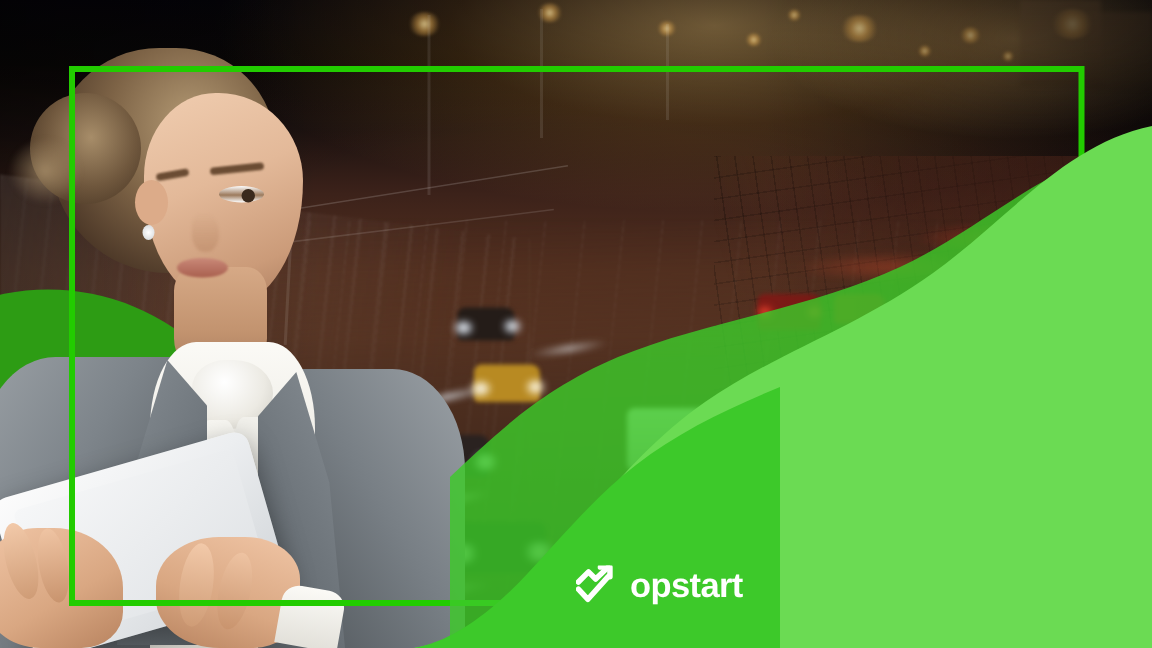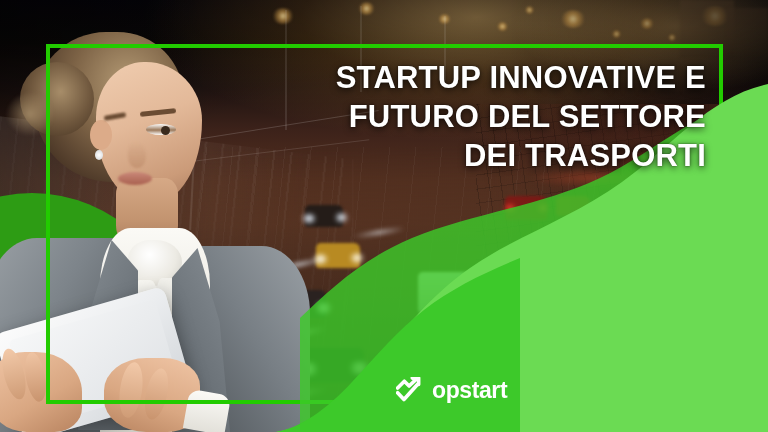--- a/index.html
+++ b/index.html
@@ -157,21 +157,21 @@
     line-height: 39px;
     letter-spacing: .2px;
     text-transform: uppercase;
     text-shadow: 0 2px 7px rgba(0,0,0,.72), 0 0 2px rgba(0,0,0,.55);
   }
   .headline .ln { display: block; white-space: nowrap; }
 
   
   .logo {
     position: absolute;
-    left: 396px;
+    left: 384px;
     top: 377px;
     display: flex;
     align-items: center;
     gap: 9px;
   }
   .logo-mark { width: 27px; height: 26px; display: block; }
   .logo-word {
     color: #ffffff;
     font-family: "Liberation Sans", sans-serif;
     font-weight: bold;
@@ -328,25 +328,20 @@
              C360,260 330,290 300,318 L300,432 L768,432 Z"></path>
 
     <path fill="#6BDB53" d="M768,84 C710,96 672,146 622,182 C572,218 516,236 470,268
              C430,296 404,330 378,360 C356,386 338,404 318,416
              C302,426 288,430 276,432 L768,432 Z"></path>
 
     <path fill="#3DC92A" d="M276,432 C300,428 326,410 352,382 C378,354 398,330 424,310
              C452,288 486,272 520,258 L520,432 Z"></path>
   </svg>
 
-  <div class="headline">
-    <span class="ln">STARTUP INNOVATIVE E</span>
-    <span class="ln">FUTURO DEL SETTORE</span>
-    <span class="ln">DEI TRASPORTI</span>
-  </div>
 
   <div class="logo">
     <svg class="logo-mark" viewBox="0 0 34 32">
       <path d="M2 13.5 L10.5 5 L16.5 11 L27 1" fill="none" stroke="#ffffff" stroke-width="4.6" stroke-linecap="round" stroke-linejoin="round"></path>
       <path d="M20.5 1 L28.5 1 L28.5 9" fill="none" stroke="#ffffff" stroke-width="4.6" stroke-linecap="round" stroke-linejoin="round"></path>
       <path d="M2 19.5 L10 28 L27 9" fill="none" stroke="#ffffff" stroke-width="4.6" stroke-linecap="round" stroke-linejoin="round"></path>
     </svg>
     <span class="logo-word">opstart</span>
   </div>
 

